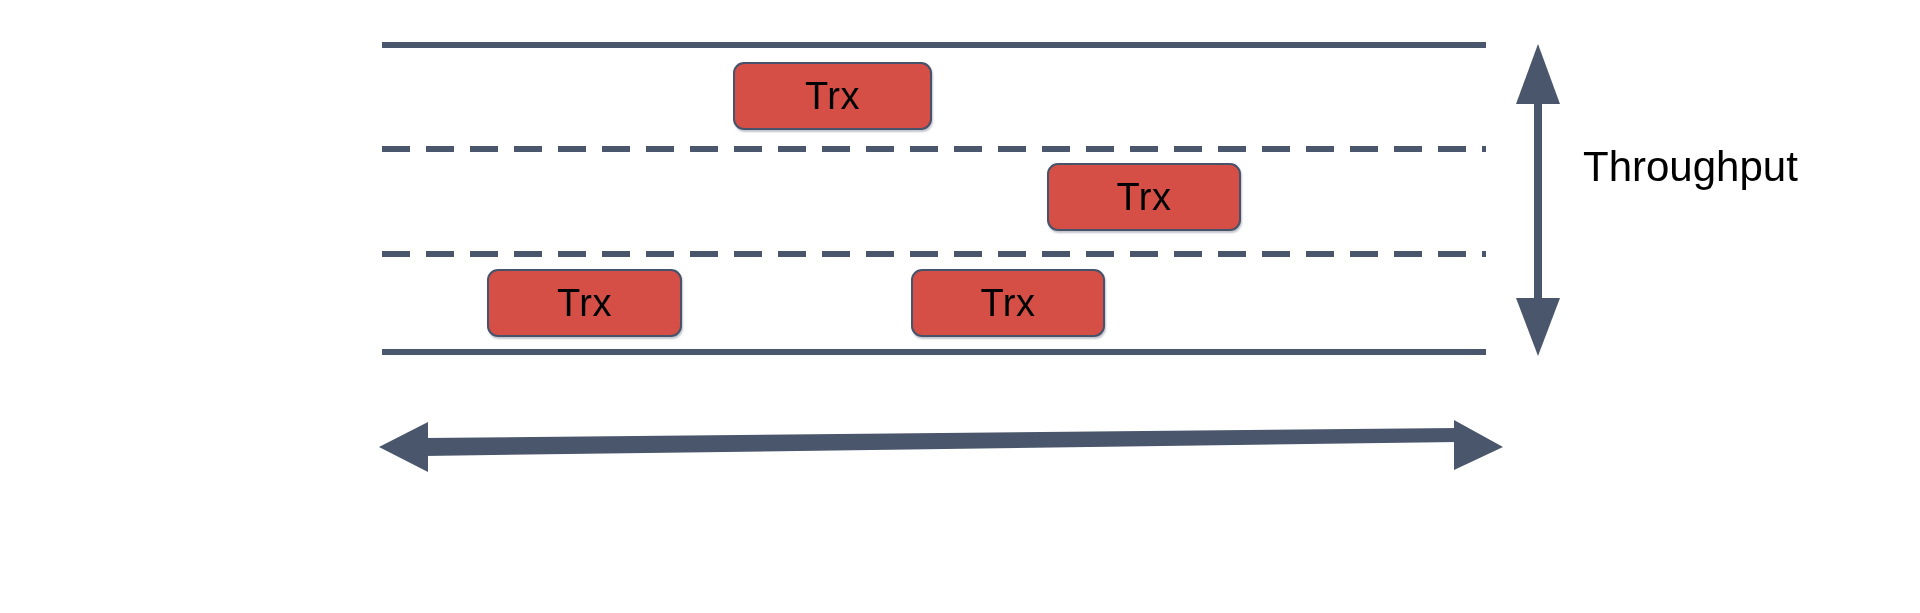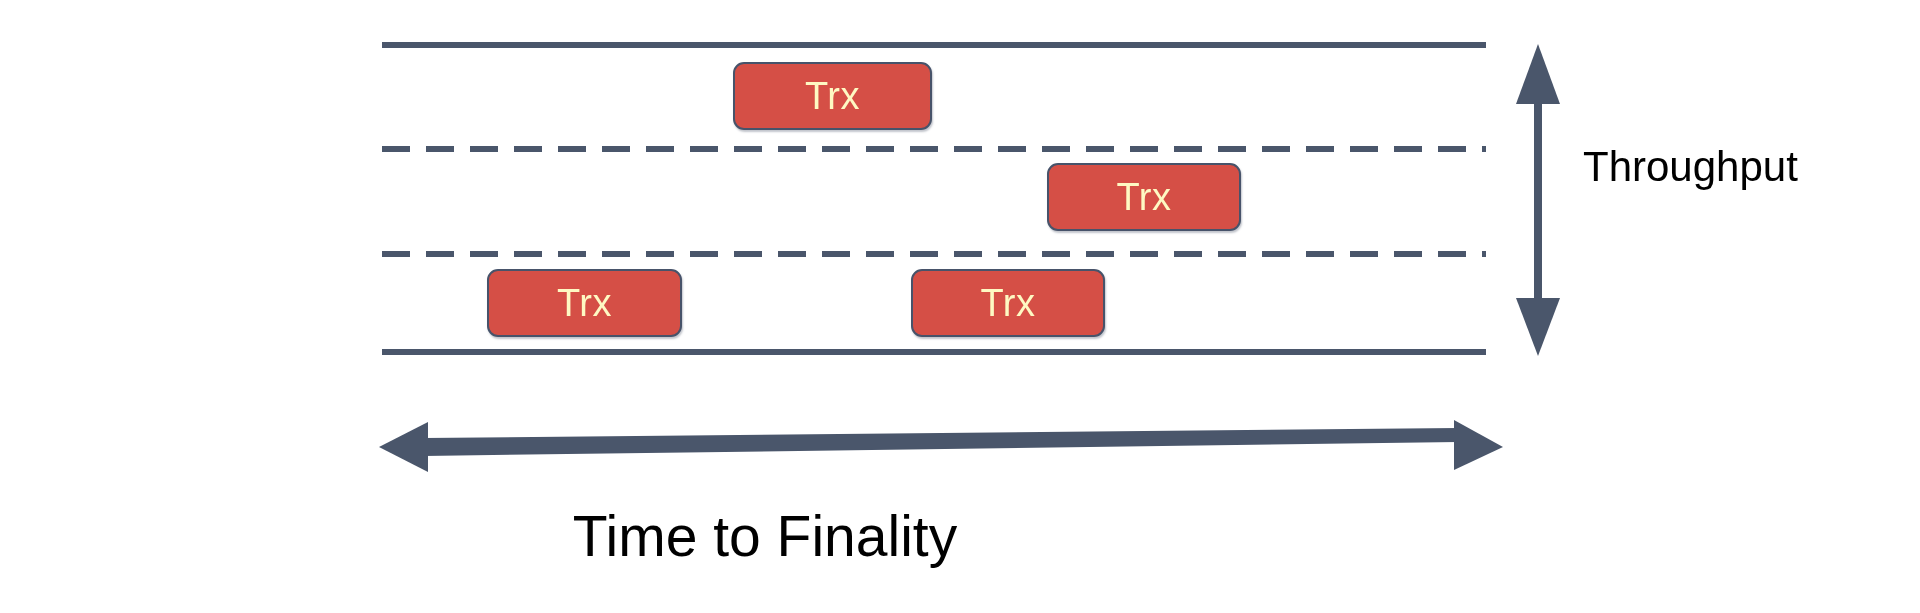--- a/index.html
+++ b/index.html
@@ -48,21 +48,21 @@
     background: #D54F46;
     border: 2px solid #47536A;
     border-radius: 11px;
     box-sizing: border-box;
     display: flex;
     align-items: center;
     justify-content: center;
     box-shadow: 1px 2px 2px rgba(80,90,110,0.35);
   }
   .trx-label {
-    color: #fef9c3;
+    color: #000000;
     font-family: "Liberation Sans", sans-serif;
     font-size: 38px;
     line-height: 1;
     letter-spacing: 0.5px;
     user-select: none;
   }
 
   
   #throughput-arrow {
     position: absolute;
@@ -141,15 +141,14 @@
   <div id="finality-arrow">
     <svg width="1130" height="70" viewBox="0 0 1130 70" xmlns="http://www.w3.org/2000/svg">
       <polygon points="3,35 52,10 52,60" fill="#4A566B"></polygon>
       <polygon points="1127,35 1078,8 1078,58" fill="#4A566B"></polygon>
       <polygon points="48,26 1082,16 1082,30 48,44" fill="#4A566B"></polygon>
     </svg>
   </div>
 
   <div class="axis-caption" id="throughput-label">Throughput</div>
 
-  <div class="axis-caption" id="finality-label">Time to Finality</div>
 
 </div>
 
 </body></html>

